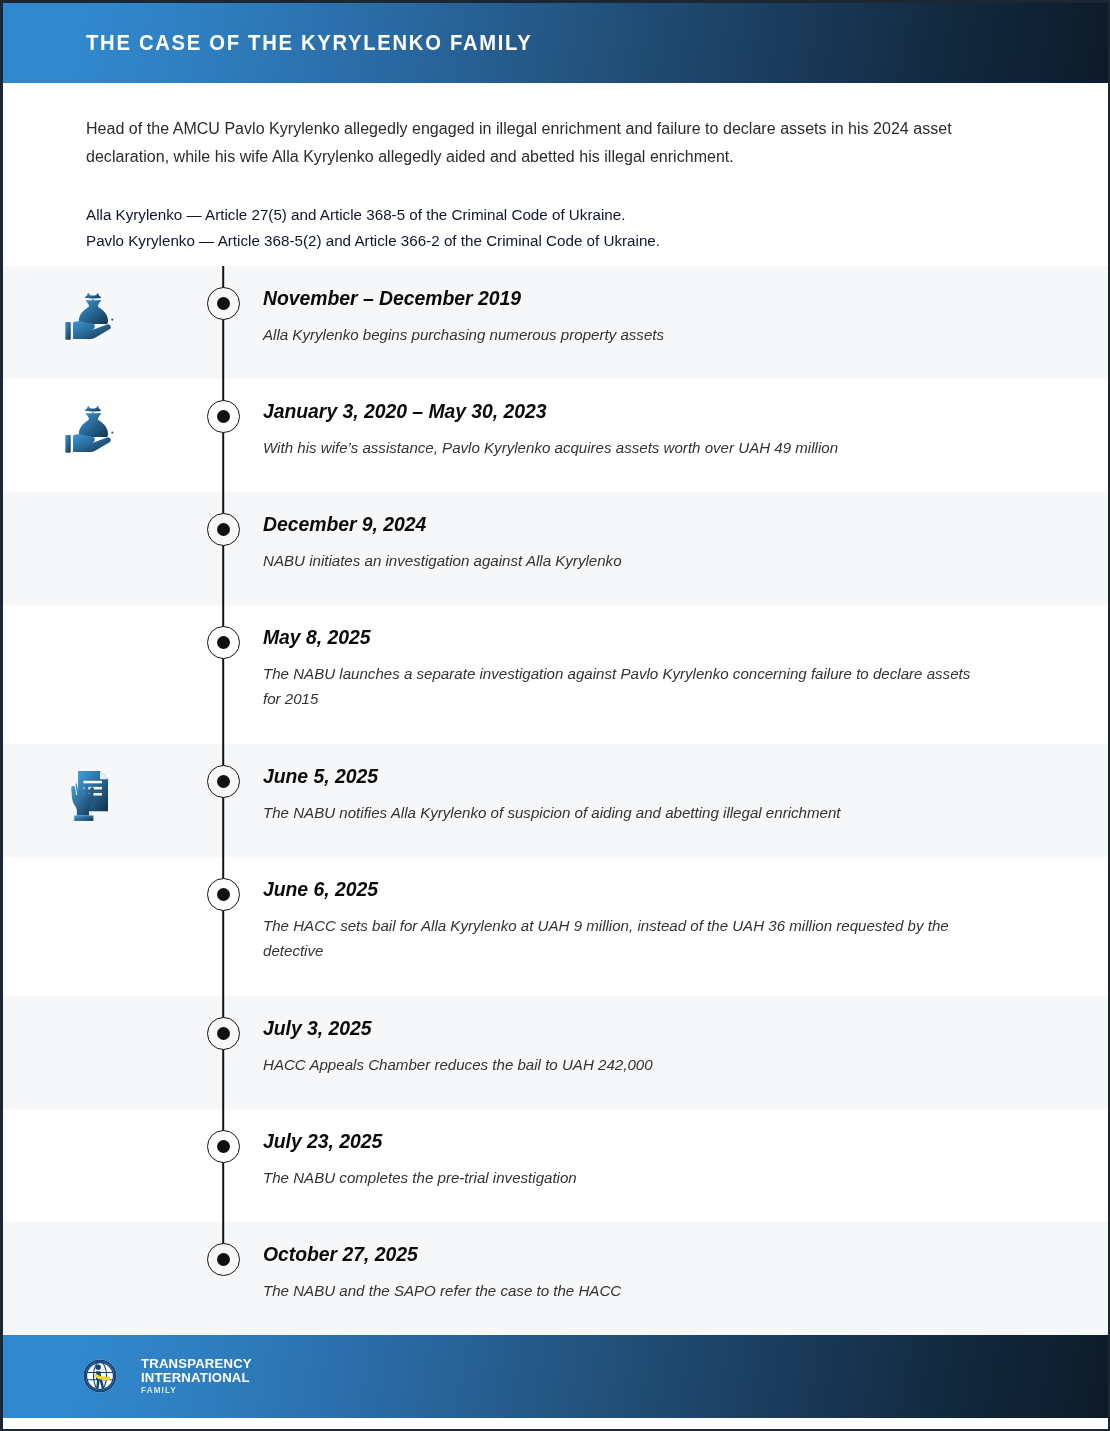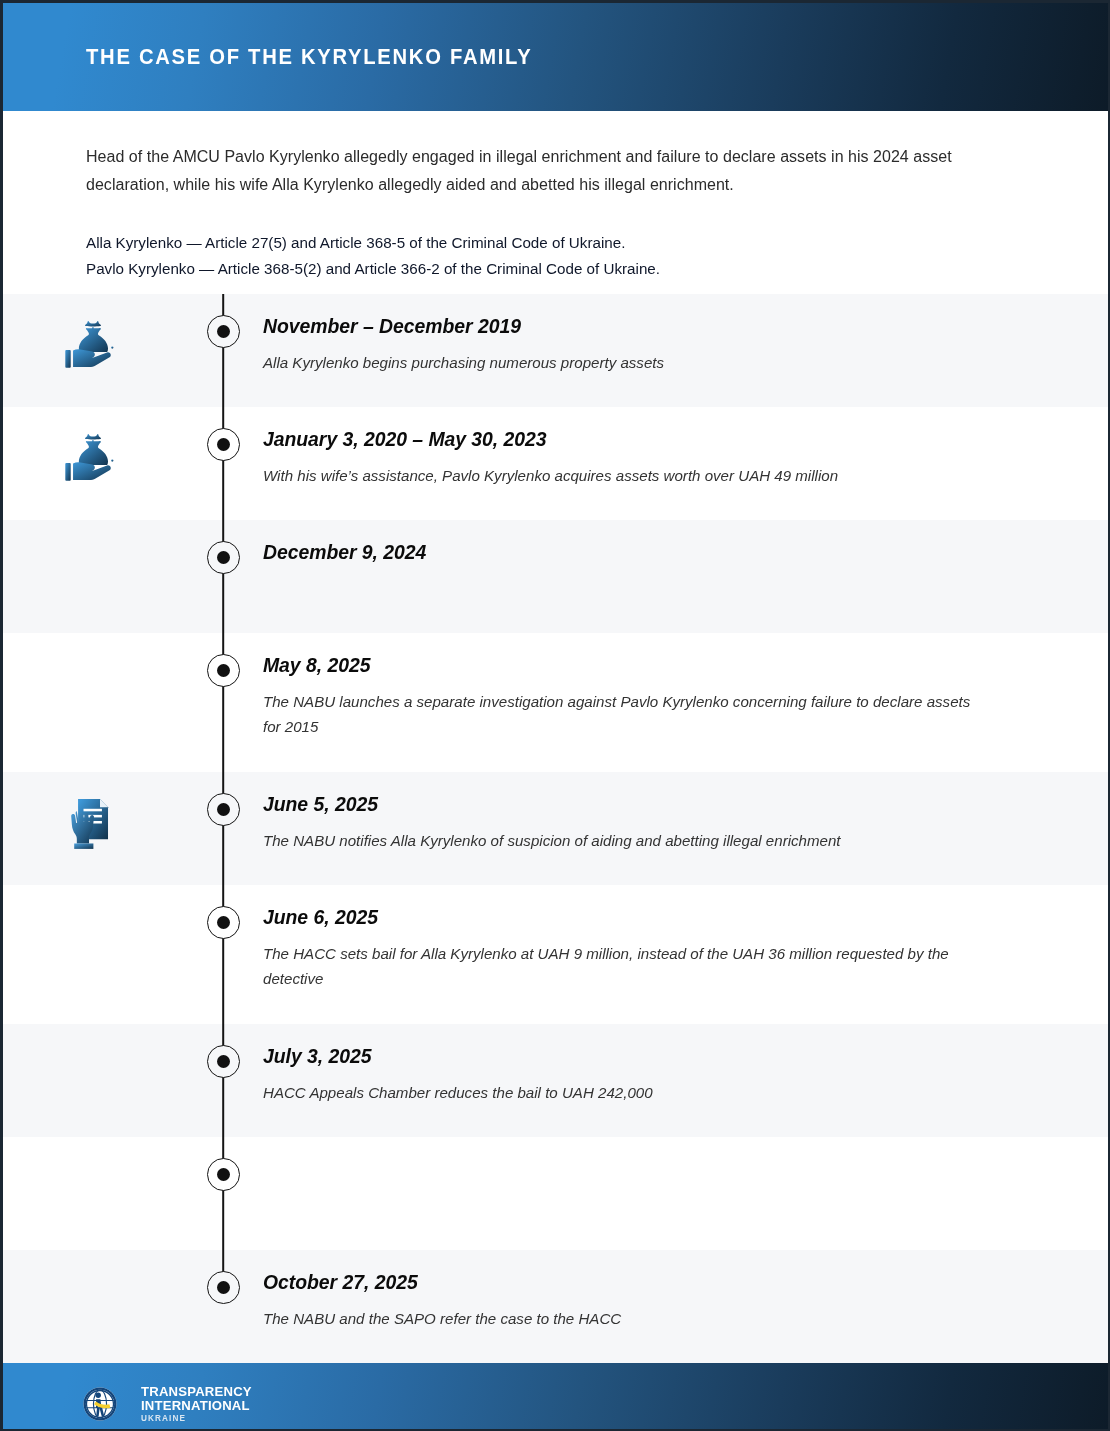--- a/index.html
+++ b/index.html
@@ -21,21 +21,21 @@
     background: #ffffff;
     border-left: 3px solid #1b2733;
     border-top: 3px solid #1b2733;
     border-right: 2px solid #1b2733;
     border-bottom: 2px solid #1b2733;
   }
 
   
   .header {
     position: relative;
-    height: 108px;
+    height: 80px;
     background: linear-gradient(100deg, #3089cf 0%, #3089cf 6%, #2f7fc0 18%, #2a6ba5 34%, #23547f 52%, #1a3c5c 70%, #12293f 85%, #0d1b28 100%);
     display: flex;
     align-items: center;
     text-align: center;
   }
   .header-title {
     color: #ffffff;
     font-size: 21.5px;
     font-weight: 700;
     letter-spacing: 0.085em;
@@ -276,20 +276,21 @@
     <div class="row alt" style="height:113px;padding-top:21px;">
       <div class="spine"></div>
       <div class="col-icon"></div>
       <div class="col-node">
         <div class="node">
           <span class="node-dot"></span>
         </div>
       </div>
       <div class="col-body">
         <div class="event-date">December 9, 2024</div>
+        <div class="event-desc">NABU initiates an investigation against Alla Kyrylenko</div>
       </div>
     </div>
 
     <div class="row" style="height:139px;padding-top:21px;">
       <div class="spine"></div>
       <div class="col-icon"></div>
       <div class="col-node">
         <div class="node">
           <span class="node-dot"></span>
         </div>
@@ -366,20 +367,24 @@
       </div>
     </div>
 
     <div class="row" style="height:113px;padding-top:21px;">
       <div class="spine"></div>
       <div class="col-icon"></div>
       <div class="col-node">
         <div class="node">
           <span class="node-dot"></span>
         </div>
+      </div>
+      <div class="col-body">
+        <div class="event-date">July 23, 2025</div>
+        <div class="event-desc">The NABU completes the pre‑trial investigation</div>
       </div>
     </div>
 
     <div class="row alt" style="height:113px;padding-top:21px;">
       <div class="spine" style="height:38px;bottom:auto;"></div>
       <div class="col-icon"></div>
       <div class="col-node">
         <div class="node">
           <span class="node-dot"></span>
         </div>
@@ -404,18 +409,18 @@
           <circle cx="28.6" cy="15.6" r="5.1" fill="#14457a"></circle>
           <path d="M24.6 23.2h8.2l2.2 16.2h-4.3l-1.1-8.6-1.2 8.6h-4z" fill="#14457a"></path>
           <path d="M26.4 38.6h5.2l-2.1 16.3h-4.6z" fill="#14457a"></path>
           <path d="M30.8 38.6h5.1l4.1 16.3h-4.8z" fill="#14457a"></path>
           <path d="M24.4 27.4c7.6 5.6 16.3 7 25.3 5.3l1.9 6.3c-11 2.4-21.7.4-30.8-6.5z" fill="#f5cf2e"></path>
         </svg>
       </div>
       <div class="logo-text">
         <div class="logo-line1">TRANSPARENCY</div>
         <div class="logo-line2">INTERNATIONAL</div>
-        <div class="logo-line3">UKRAINE</div>
+        <div class="logo-line3">FAMILY</div>
       </div>
     </div>
   </div>
 
 </div>
 
 </body></html>

